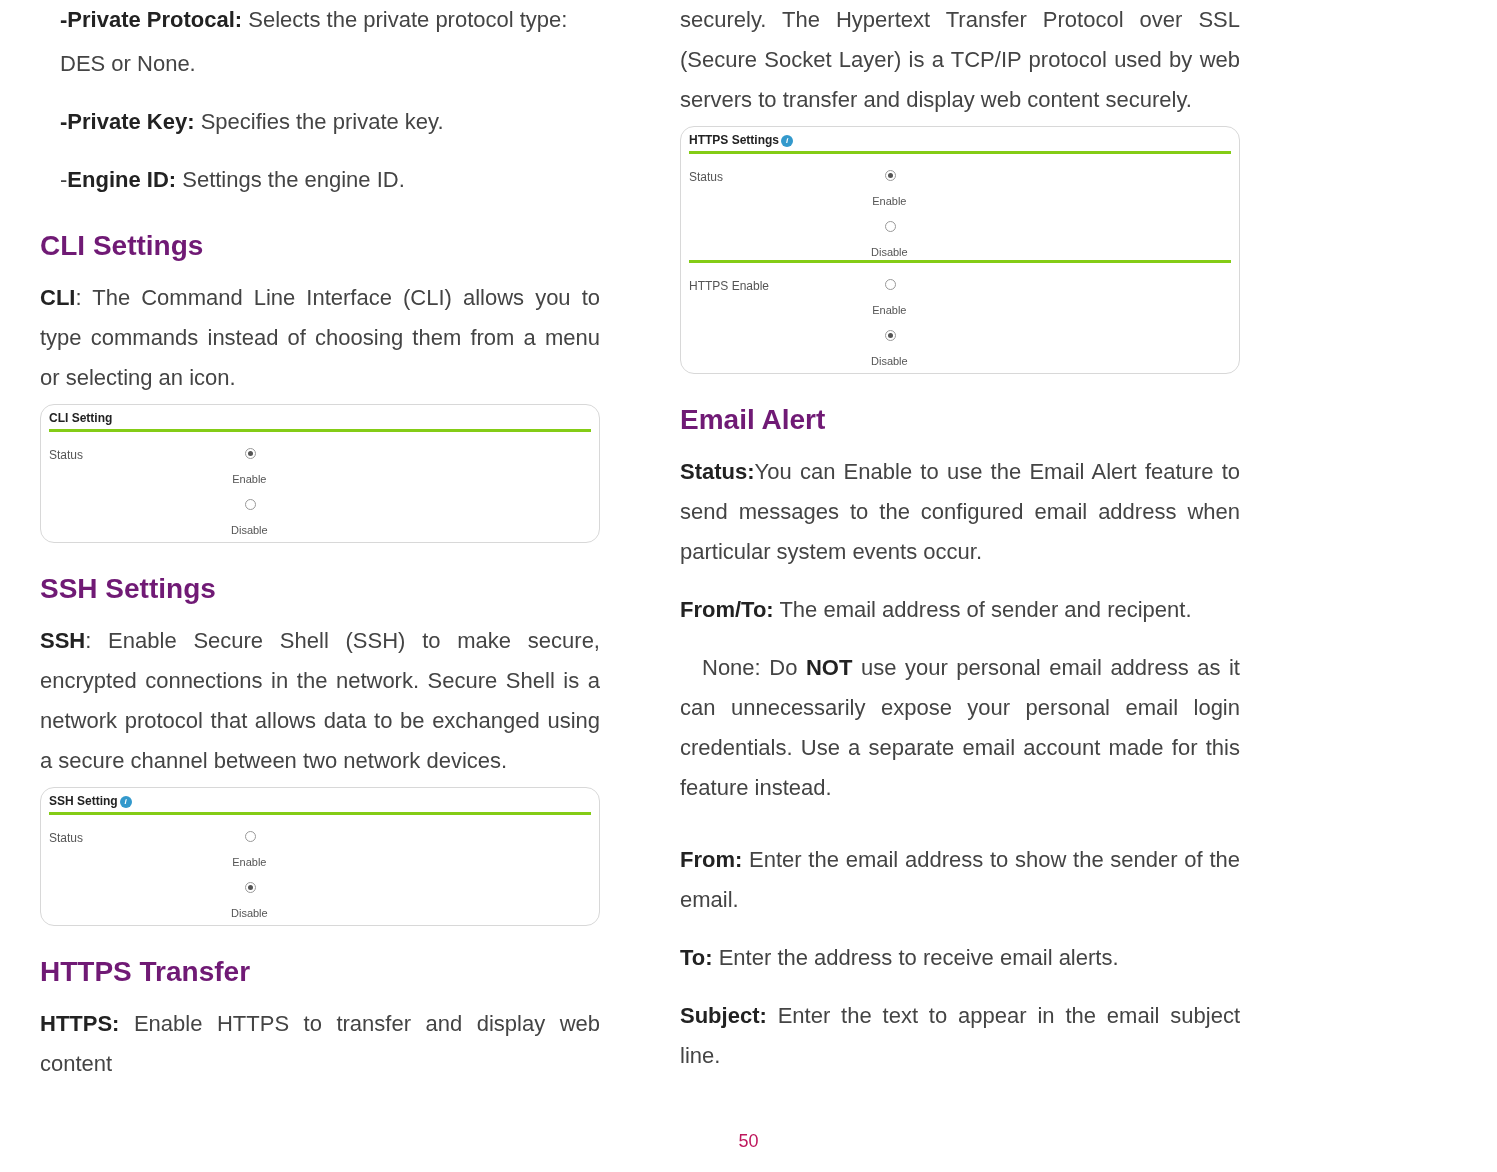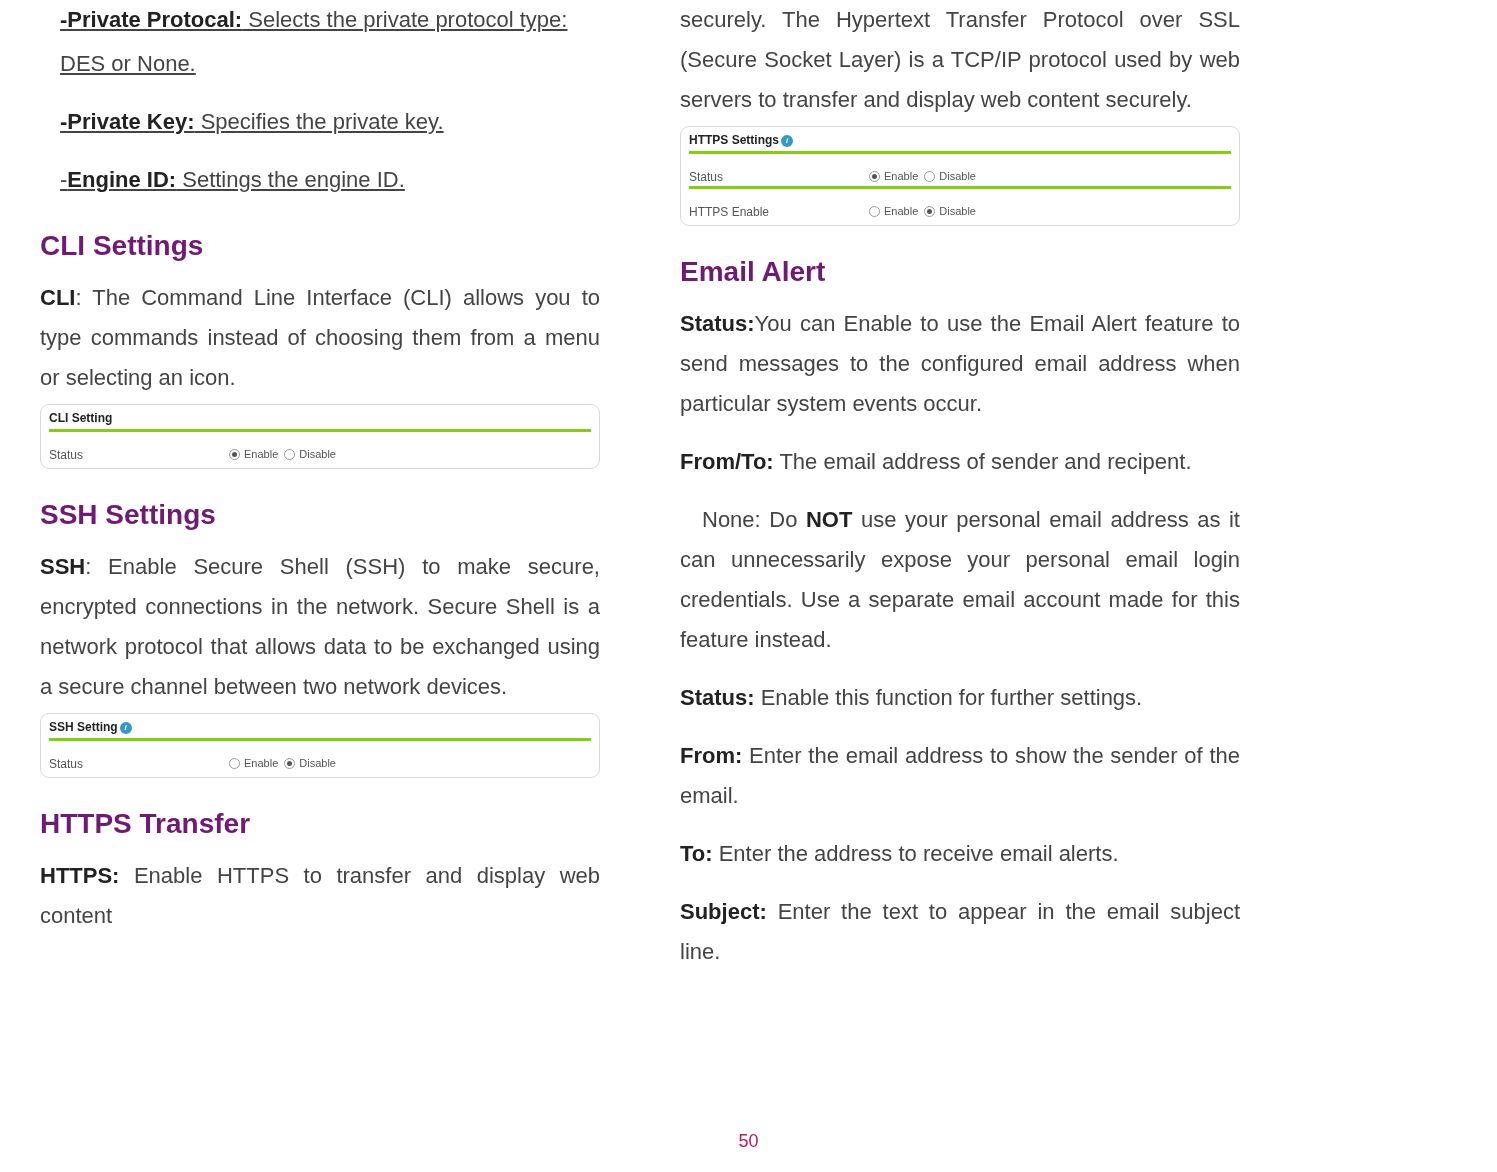--- a/index.html
+++ b/index.html
@@ -29,36 +29,35 @@
     .col-right { padding-right: 0; }
     p {
       font-size: 22px;
       line-height: 40px;
       color: #444444;
       margin-bottom: 4px;
       text-align: justify;
     }
     .indent {
       padding-left: 20px;
-      text-decoration: underline;
     }
     .bold {
       font-weight: bold;
       color: #222222;
     }
     h2 {
       font-size: 28px;
       font-weight: bold;
       color: #701a75;
       margin-top: 30px;
       margin-bottom: 16px;
     }
     .panel {
       border: 1px solid #d8d8d8;
-      border-radius: 9px;
+      border-radius: 14px;
       background: #ffffff;
       margin-top: 6px;
       margin-bottom: 20px;
       padding: 6px 8px 4px;
       font-size: 12px;
     }
     .panel-title {
       font-weight: bold;
       color: #222222;
       font-size: 12px;
@@ -87,21 +86,22 @@
       border-top: 3px solid #84cc16;
       padding: 16px 0 2px;
     }
     .panel-row:first-of-type { border-top: none; }
     .panel-label {
       width: 180px;
     }
     .radio-wrap {
       display: flex;
       align-items: center;
-      gap: 2px;
+      gap: 14px;
+      flex-direction: column;
     }
     .radio {
       appearance: none;
       width: 11px;
       height: 11px;
       border: 1px solid #999999;
       border-radius: 50%;
       display: inline-block;
       position: relative;
       background: #ffffff;
@@ -203,21 +203,20 @@
       </div>
     </div>
 
     <h2>Email Alert</h2>
     <p><span class="bold">Status:</span><span>You can Enable to use the Email Alert feature to send messages to the configured email address when particular system events occur.</span></p>
     <div class="spacer"></div>
     <p><span class="bold">From/To:</span><span> The email address of sender and recipent.</span></p>
     <div class="spacer"></div>
     <p class="sub-indent"><span>   None: Do </span><span class="bold">NOT</span><span> use your personal email address as it can unnecessarily expose your personal email login credentials. Use a separate email account made for this feature instead.</span></p>
     <div class="spacer"></div>
-    <p><span class="bold">Status:</span><span> Enable this function for further settings.</span></p>
     <div class="spacer"></div>
     <p><span class="bold">From:</span><span> Enter the email address to show the sender of the email.</span></p>
     <div class="spacer"></div>
     <p><span class="bold">To:</span><span> Enter the address to receive email alerts.</span></p>
     <div class="spacer"></div>
     <p><span class="bold">Subject:</span><span> Enter the text to appear in the email subject line.</span></p>
   </div>
 </div>
 
 <div class="page-number">50</div>

